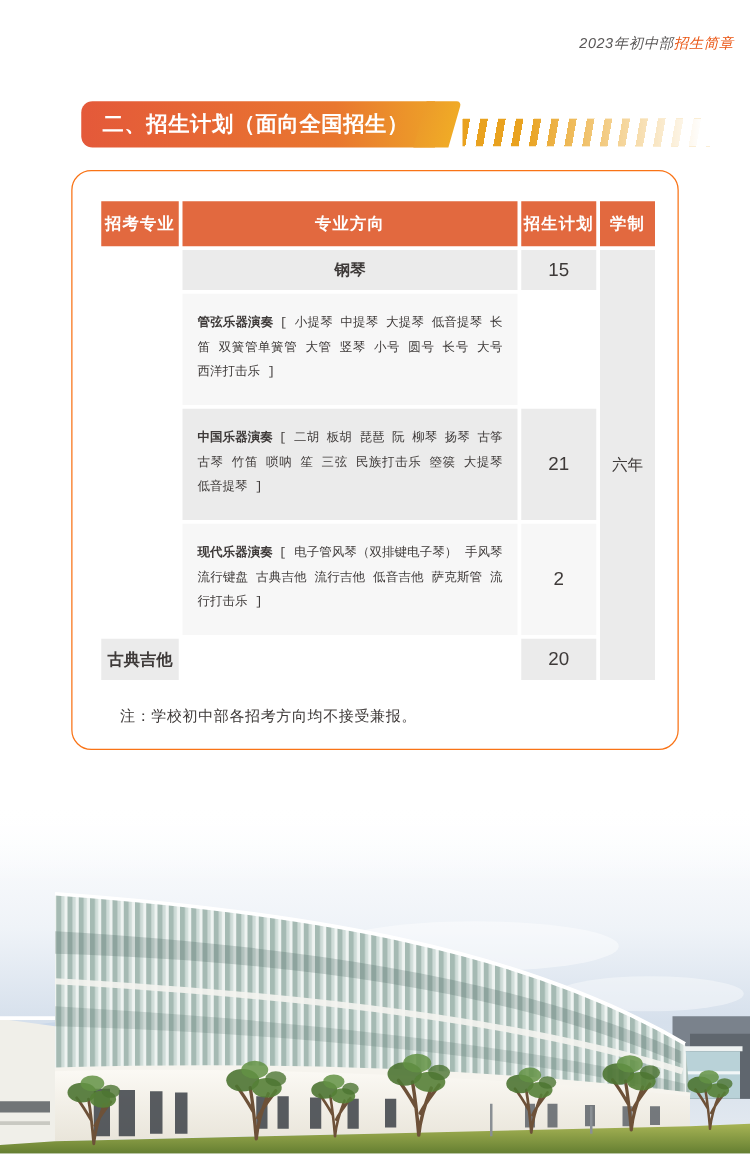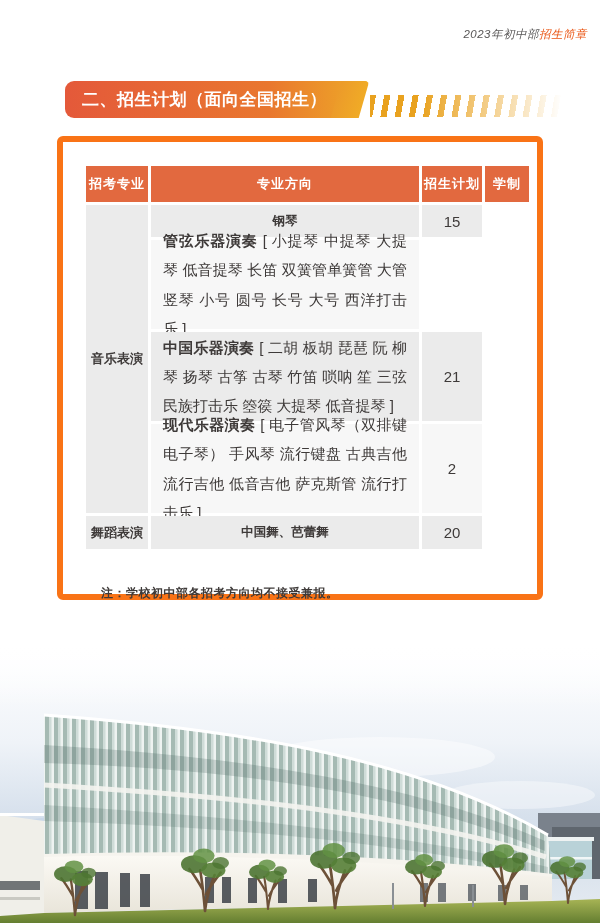--- a/index.html
+++ b/index.html
@@ -38,21 +38,21 @@
     background:repeating-linear-gradient(100deg,#e9a21f 0 6px,rgba(0,0,0,0) 6px 14px);
   }
   .stripes-fade {
     position:absolute; left:305px; bottom:1px; width:198px; height:22px;
     background:linear-gradient(90deg,rgba(255,255,255,0) 25%,#ffffff 97%);
   }
 
   
   .card {
     position:absolute; left:57px; top:136px; width:486px; height:464px;
-    border:6px solid #f97316; border-radius:6px; background:#fff;
+    border:1px solid #f97316; border-radius:16px; background:#fff;
     padding:24px 0 0 23px;
   }
 
   
   .grid {
     display:grid;
     grid-template-columns:62px 268px 60px 44px;
     grid-template-rows:36px 32px 89px 89px 89px 33px;
     gap:3px; width:443px;
     font-size:12.5px; color:#3e3a39; background:#fff;
@@ -62,26 +62,26 @@
     display:flex; align-items:center; justify-content:center; letter-spacing:1px;
   }
   .cell { display:flex; align-items:center; justify-content:center; }
   .gray { background:#ebebeb; }
   .lite { background:#f7f7f7; }
   .major { font-weight:bold; font-size:13px; }
   .dirc  { font-weight:bold; }
   .plan  { font-size:15px; }
   .dir-text {
     display:block; width:100%; padding:10px 12px;
-    text-align:justify; line-height:1.95; font-size:15px;
+    text-align:justify; line-height:1.95; font-size:10px;font-family:Liberation Mono, monospace;
   }
   .dir-text .b { font-weight:bold; margin-right:5px; }
 
   .note {
-    margin:36px 0 0 15px; font-size:12px; color:#3e3a39; letter-spacing:.5px;font-weight:bold;
+    margin:21px 0 0 15px; font-size:12px; color:#3e3a39; letter-spacing:.5px;
   }
 
   
   .photo { position:absolute; left:0; bottom:0; width:600px; height:278px; }
   .photo svg { display:block; }
 </style>
 </head>
 <body>
 
 <div class="page-tag">
@@ -97,43 +97,42 @@
 </div>
 
 <div class="card">
   <div class="grid">
 
     <div class="hcell" style="grid-area:1/1/2/2">招考专业</div>
     <div class="hcell" style="grid-area:1/2/2/3">专业方向</div>
     <div class="hcell" style="grid-area:1/3/2/4">招生计划</div>
     <div class="hcell" style="grid-area:1/4/2/5">学制</div>
 
-    <div class="cell gray major" style="grid-area:2/1/6/2">音乐表演</div>
-    <div class="cell gray major" style="grid-area:6/1/7/2">舞蹈表演</div>
+    <div class="cell gray major" style="grid-area:6/1/7/2">古典吉他</div>
 
     <div class="cell gray dirc" style="grid-area:2/2/3/3">钢琴</div>
     <div class="cell gray plan" style="grid-area:2/3/3/4">15</div>
 
     <div class="cell lite" style="grid-area:3/2/4/3">
       <p class="dir-text"><span class="b">管弦乐器演奏</span><span>[ 小提琴 中提琴 大提琴 低音提琴 长笛 双簧管单簧管 大管 竖琴 小号 圆号 长号 大号 西洋打击乐 ]</span></p>
     </div>
 
     <div class="cell gray" style="grid-area:4/2/5/3">
       <p class="dir-text"><span class="b">中国乐器演奏</span><span>[ 二胡 板胡 琵琶 阮 柳琴 扬琴 古筝 古琴 竹笛 唢呐 笙 三弦 民族打击乐 箜篌 大提琴 低音提琴 ]</span></p>
     </div>
     <div class="cell gray plan" style="grid-area:4/3/5/4">21</div>
 
     <div class="cell lite" style="grid-area:5/2/6/3">
       <p class="dir-text"><span class="b">现代乐器演奏</span><span>[ 电子管风琴（双排键电子琴） 手风琴 流行键盘 古典吉他 流行吉他 低音吉他 萨克斯管 流行打击乐 ]</span></p>
     </div>
     <div class="cell lite plan" style="grid-area:5/3/6/4">2</div>
 
-    <div class="cell gray dirc" style="grid-area:6/2/7/3">中国舞、芭蕾舞</div>
     <div class="cell gray plan" style="grid-area:6/3/7/4">20</div>
 
+    <div class="cell gray" style="grid-area:2/4/7/5">六年</div>
   </div>
 
   <p class="note">注：学校初中部各招考方向均不接受兼报。</p>
 </div>
 
 <div class="photo">
   <svg width="600" height="278" viewBox="0 0 600 278" preserveAspectRatio="none" aria-hidden="true">
     <defs>
       <linearGradient id="sky" x1="0" y1="0" x2="0" y2="1">
         <stop offset="0" stop-color="#ffffff"></stop>

